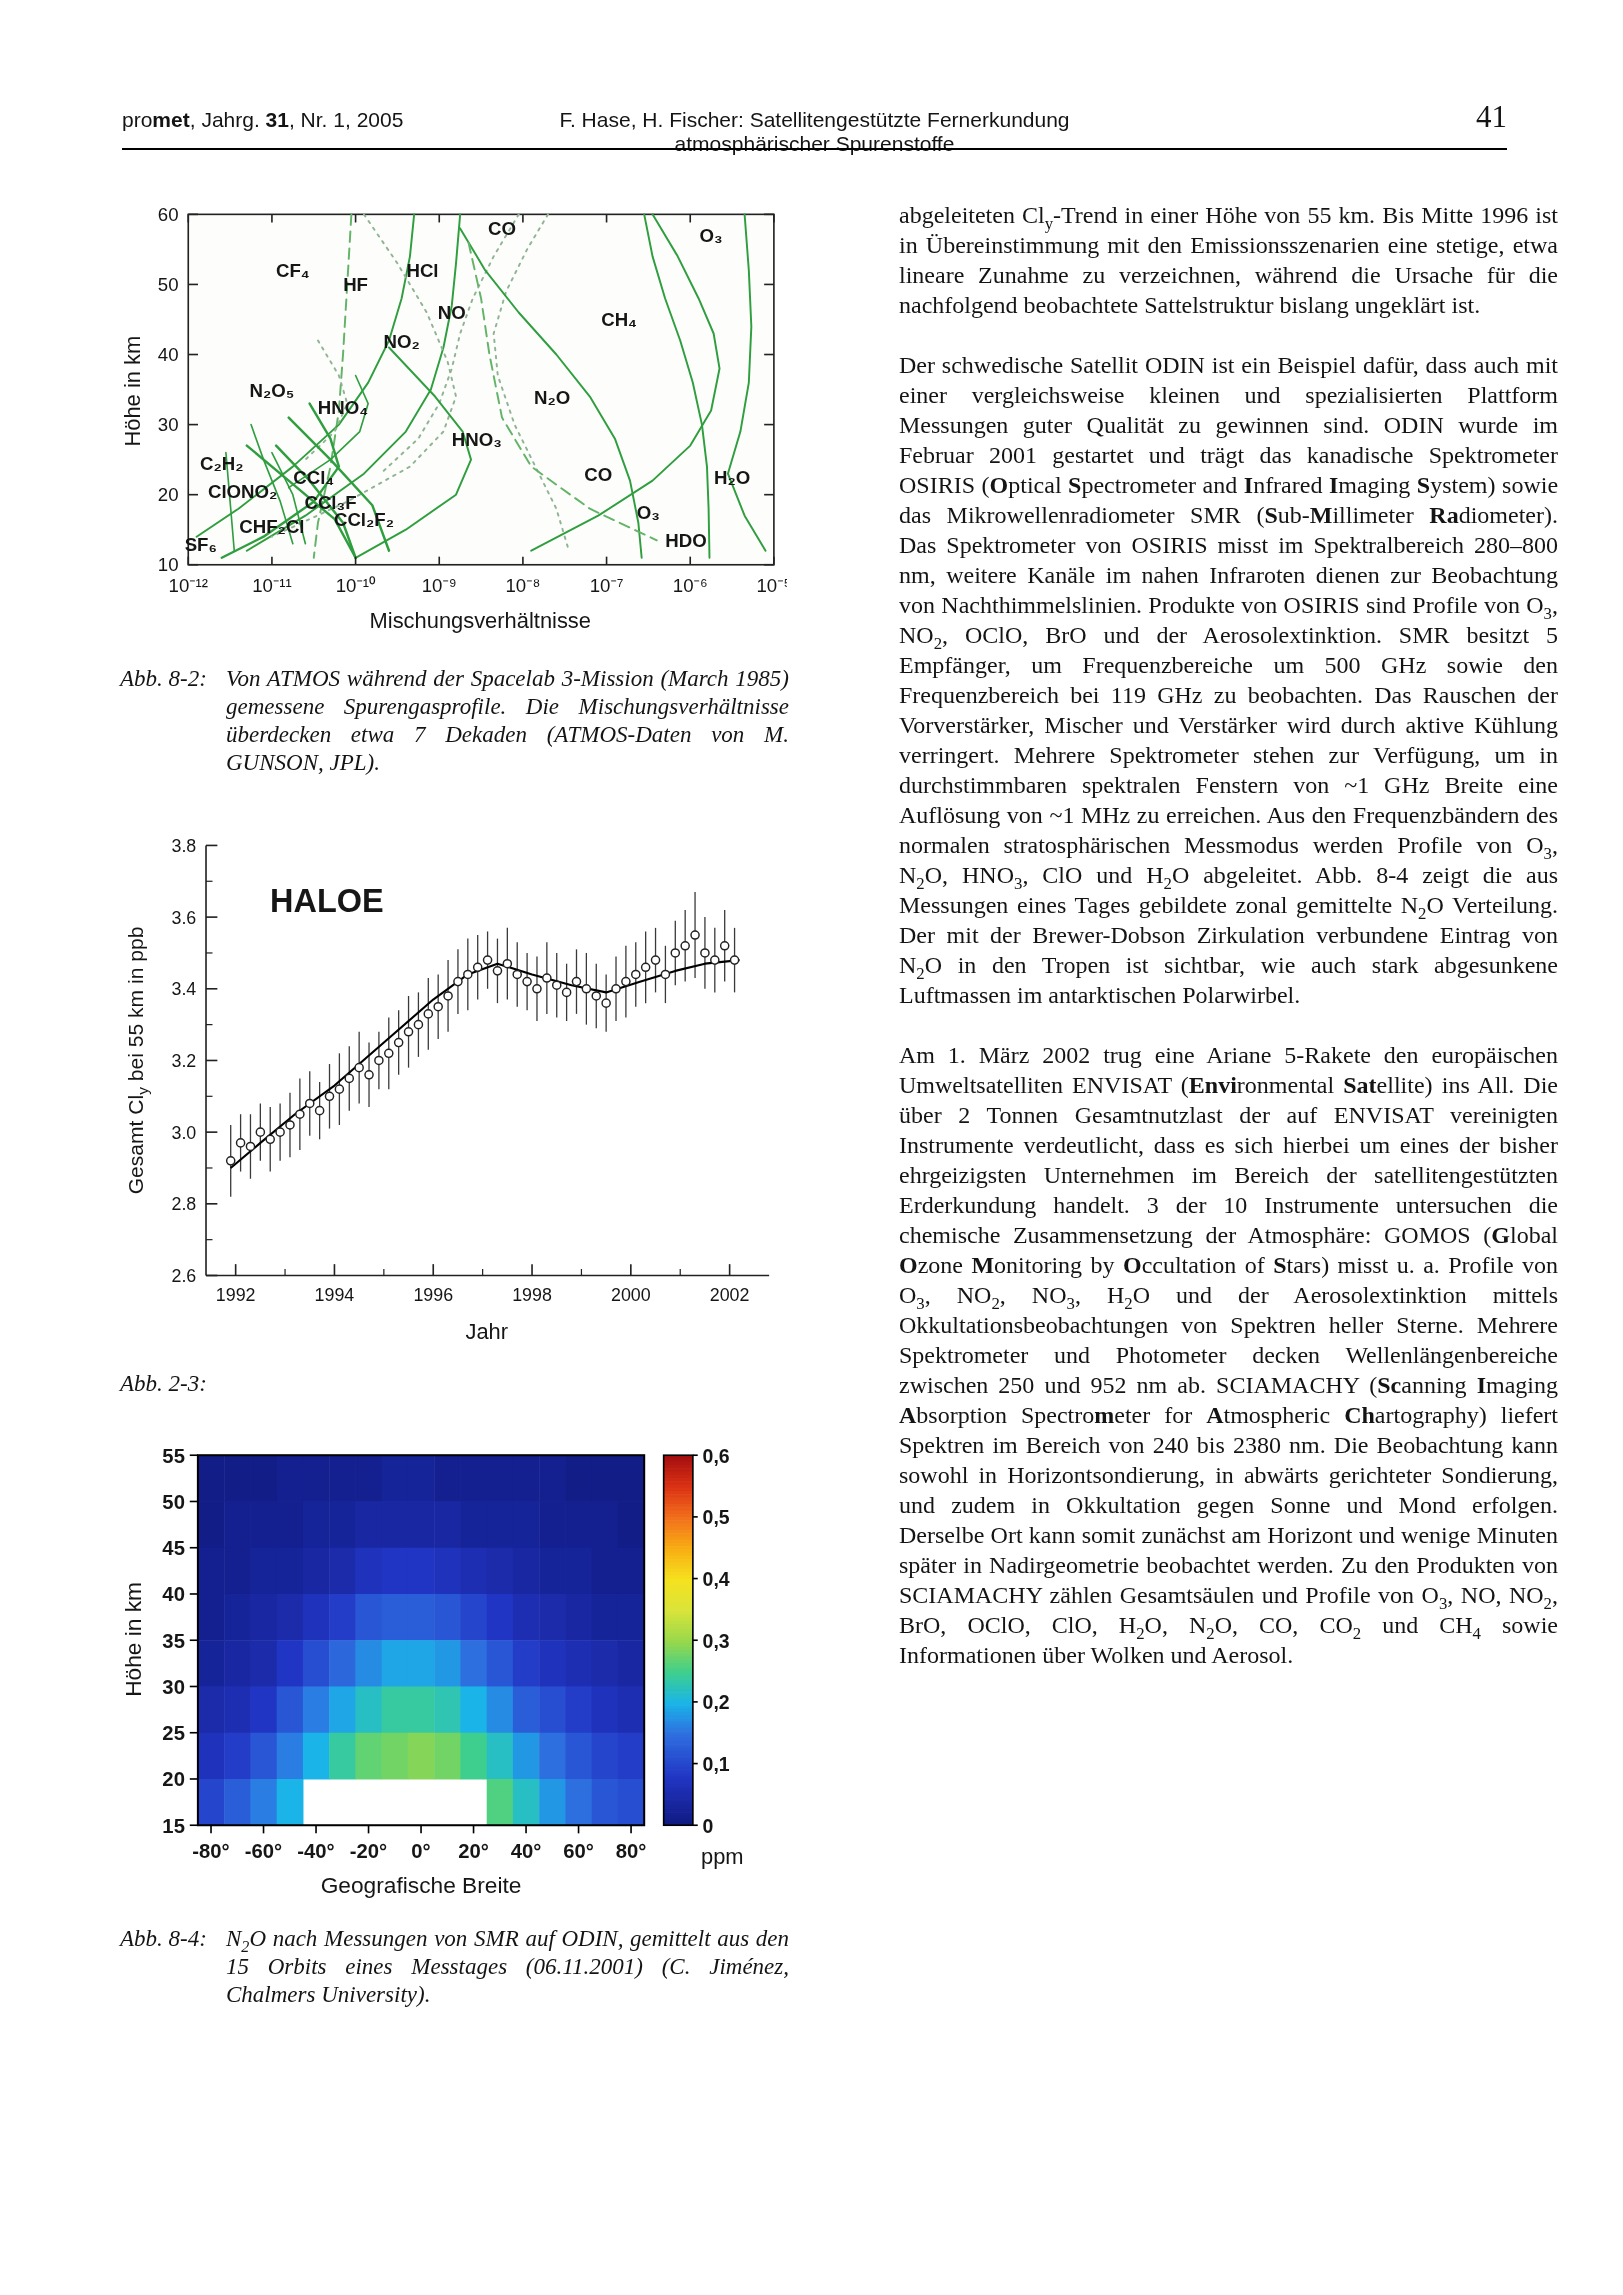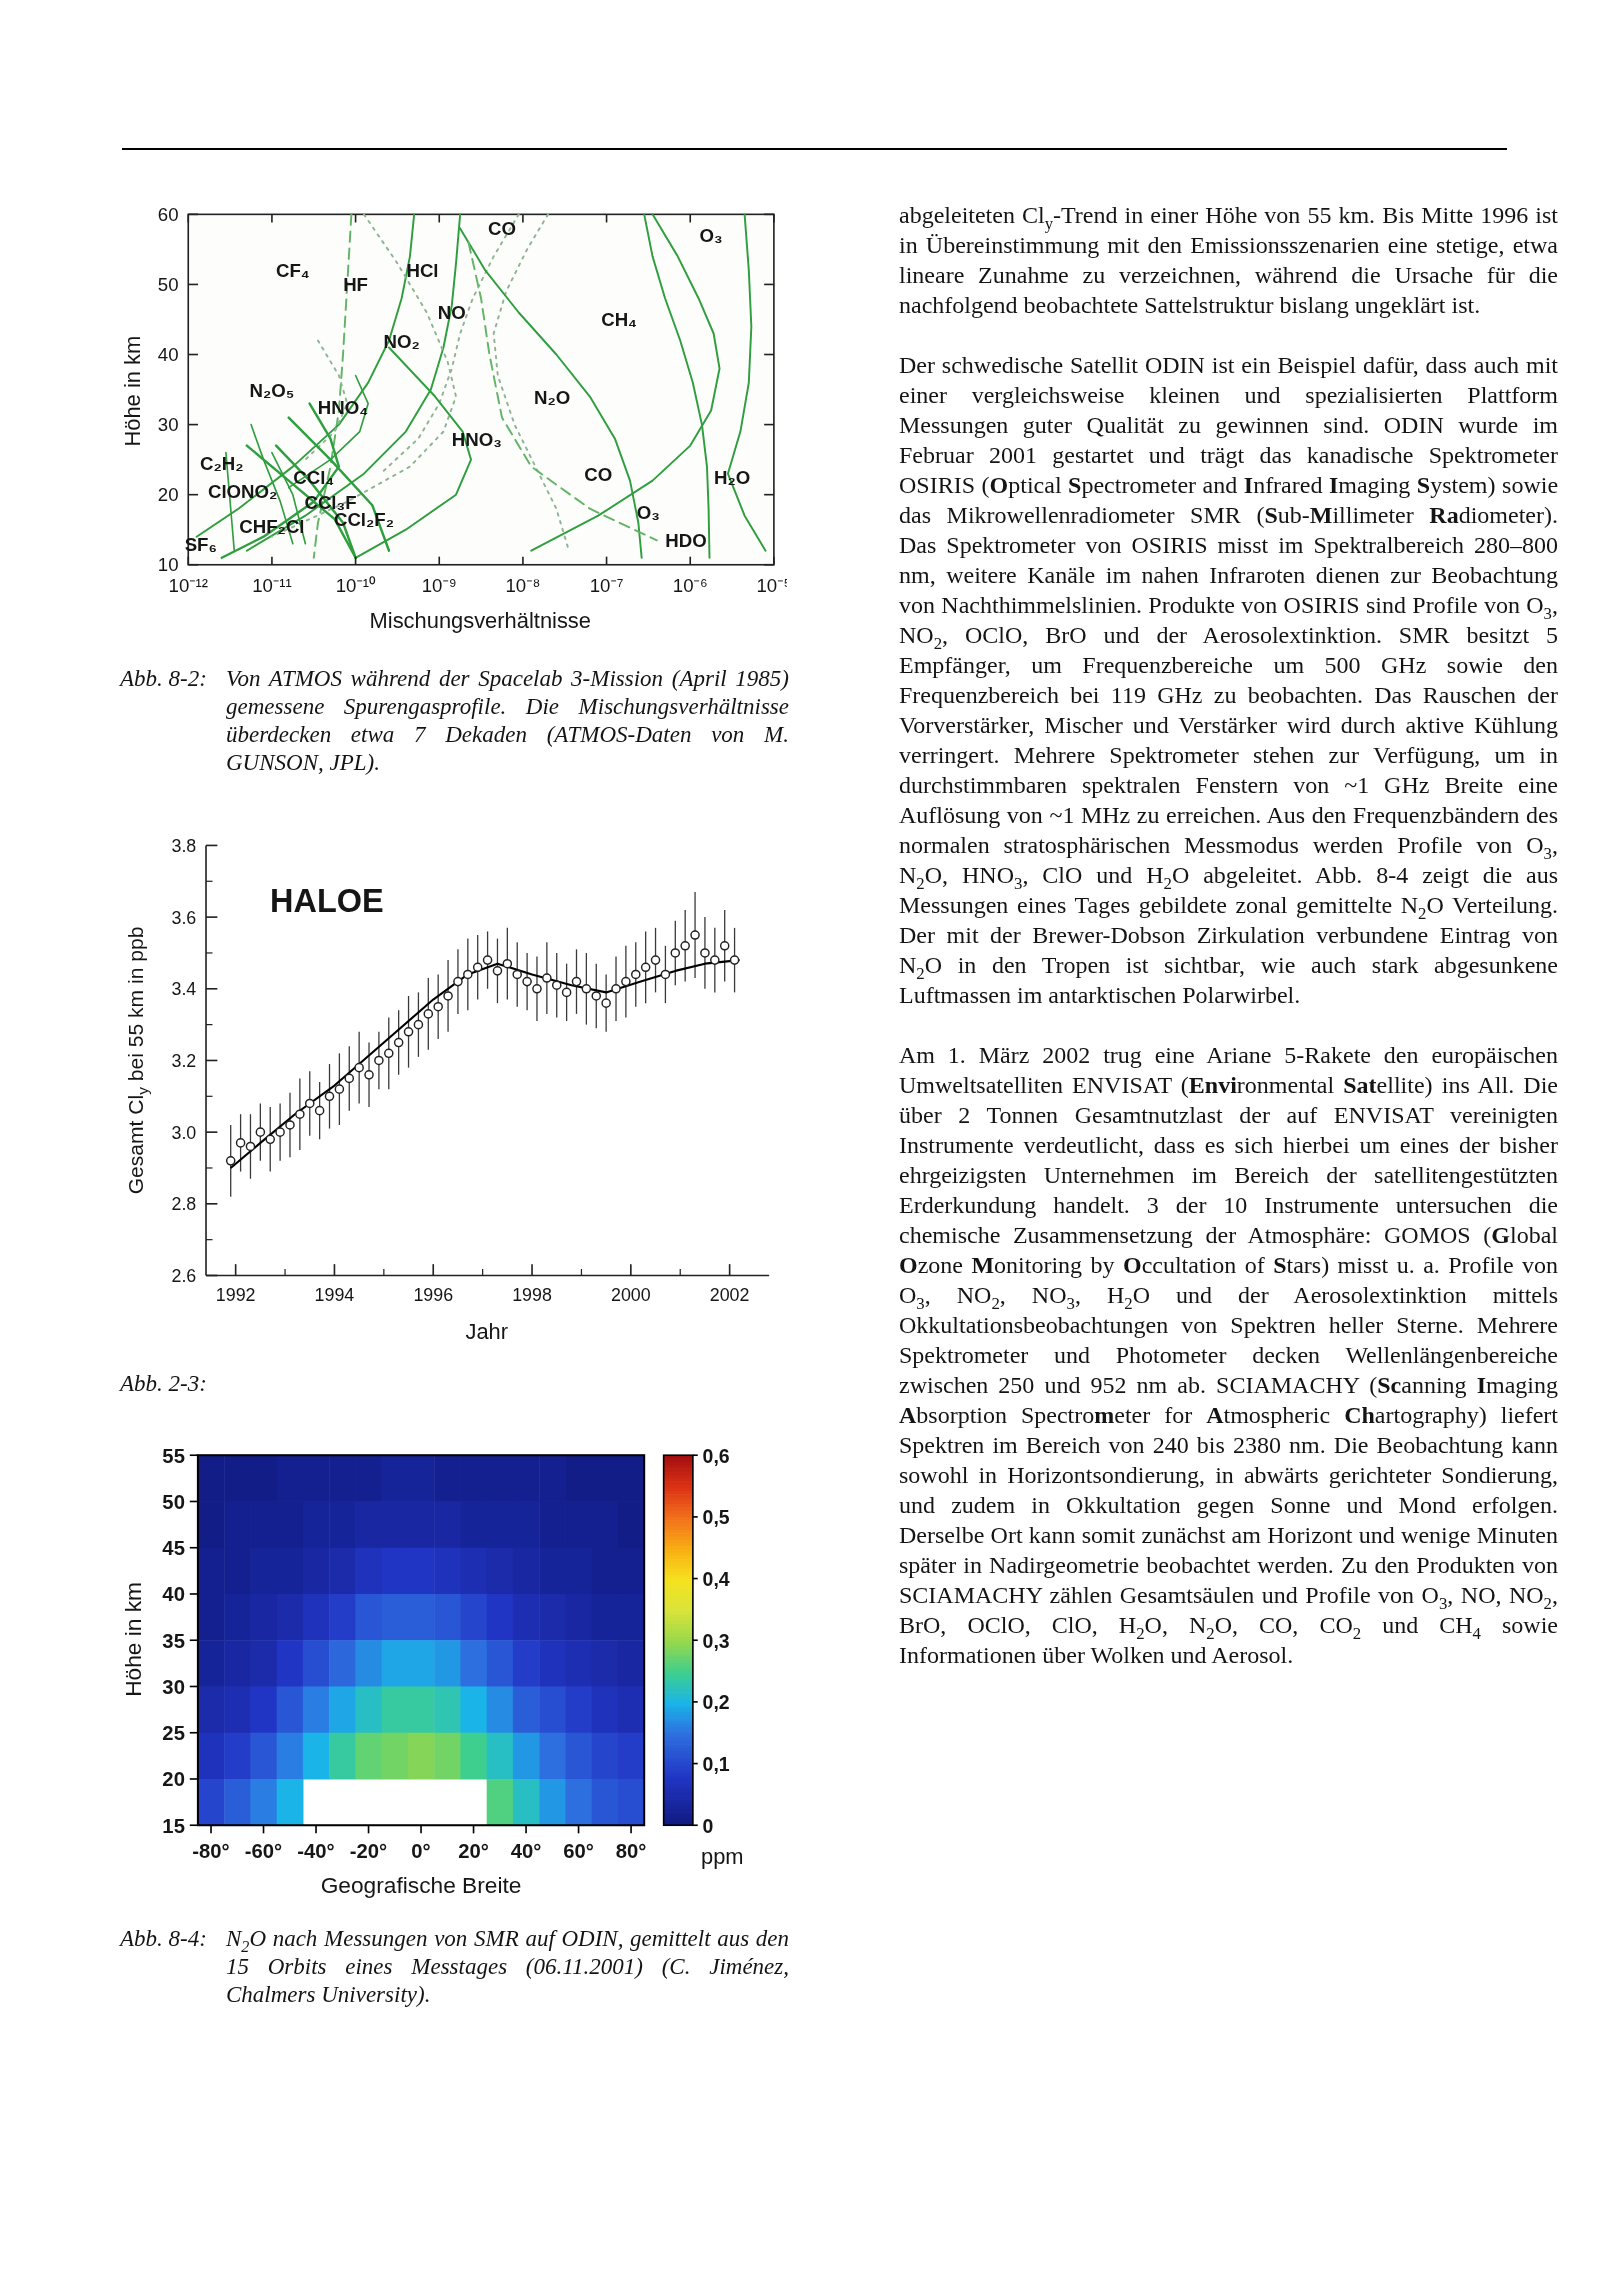--- a/index.html
+++ b/index.html
@@ -17,20 +17,25 @@
   .cap-label{flex:0 0 106px;}
   .cap-text{flex:1;text-align:justify;}
   .fig{position:relative;margin:0;}
   svg text{font-family:"Liberation Sans",sans-serif;fill:#161616;}
 </style>
 </head>
 <body>
 
 <div class="page">
 
+  <div class="header">
+    <div class="h-left">pro<b>met</b>, Jahrg. <b>31</b>, Nr. 1, 2005</div>
+    <div class="h-center">F. Hase, H. Fischer: Satellitengestützte Fernerkundung atmosphärischer Spurenstoffe</div>
+    <div class="h-right">41</div>
+  </div>
   <div class="rule"></div>
 
   <div class="col-left">
 
     <div class="fig">
       <svg id="fig82-svg" width="667" height="438" viewBox="0 0 822 540">
         <g id="fig82-plot">
             <rect x="84" y="14" width="722" height="432" fill="#fdfdfb" stroke="#222" stroke-width="2"></rect>
             <path d="M285.1 14.0 L280.0 100.4 L274.8 186.8 L269.7 255.9 L259.3 325.0 L243.9 394.2 L238.7 437.4" fill="none" stroke="#63b468" stroke-width="2.4" stroke-dasharray="13 8" stroke-linecap="round" stroke-linejoin="round"></path>
             <path d="M362.5 14.0 L357.3 65.8 L347.0 117.7 L331.5 169.5 L305.8 221.4 L269.7 273.2 L212.9 325.0 L145.9 376.9 L94.3 411.4" fill="none" stroke="#2f9e3f" stroke-width="2.4" stroke-dasharray="none" stroke-linecap="round" stroke-linejoin="round"></path>
@@ -119,21 +124,21 @@
             <text x="187.14285714285714" y="407.12" text-anchor="middle" font-size="23" font-weight="bold" fill="#1b1b1b">CHF₂Cl</text>
             <text x="300.59999999999997" y="398.48" text-anchor="middle" font-size="23" font-weight="bold" fill="#1b1b1b">CCl₂F₂</text>
           </g>
         <text x="444" y="524" text-anchor="middle" font-size="27">Mischungsverhältnisse</text>
         <text x="24" y="232" text-anchor="middle" font-size="27" transform="rotate(-90 24 232)">Höhe in km</text>
       </svg>
     </div>
 
     <div class="caption">
       <span class="cap-label">Abb. 8-2:</span>
-      <span class="cap-text">Von ATMOS während der Spacelab 3-Mission (April 1985) gemessene Spurengasprofile. Die Mischungsverhältnisse überdecken etwa 7 Dekaden (ATMOS-Daten von M. GUNSON, JPL).</span>
+      <span class="cap-text">Von ATMOS während der Spacelab 3-Mission (March 1985) gemessene Spurengasprofile. Die Mischungsverhältnisse überdecken etwa 7 Dekaden (ATMOS-Daten von M. GUNSON, JPL).</span>
     </div>
 
     <div class="fig">
       <svg id="fig83-svg" width="667" height="526" viewBox="0 0 822 648">
         <g id="fig83-plot">
             <line x1="106" y1="30" x2="106" y2="560" stroke="#222" stroke-width="2"></line>
             <line x1="106" y1="560" x2="800" y2="560" stroke="#222" stroke-width="2"></line>
             <line x1="106" y1="560" x2="120" y2="560" stroke="#222" stroke-width="2"></line>
             <text x="94" y="568" text-anchor="end" font-size="22">2.6</text>
             <line x1="106" y1="471.66666666666674" x2="120" y2="471.66666666666674" stroke="#222" stroke-width="2"></line>

